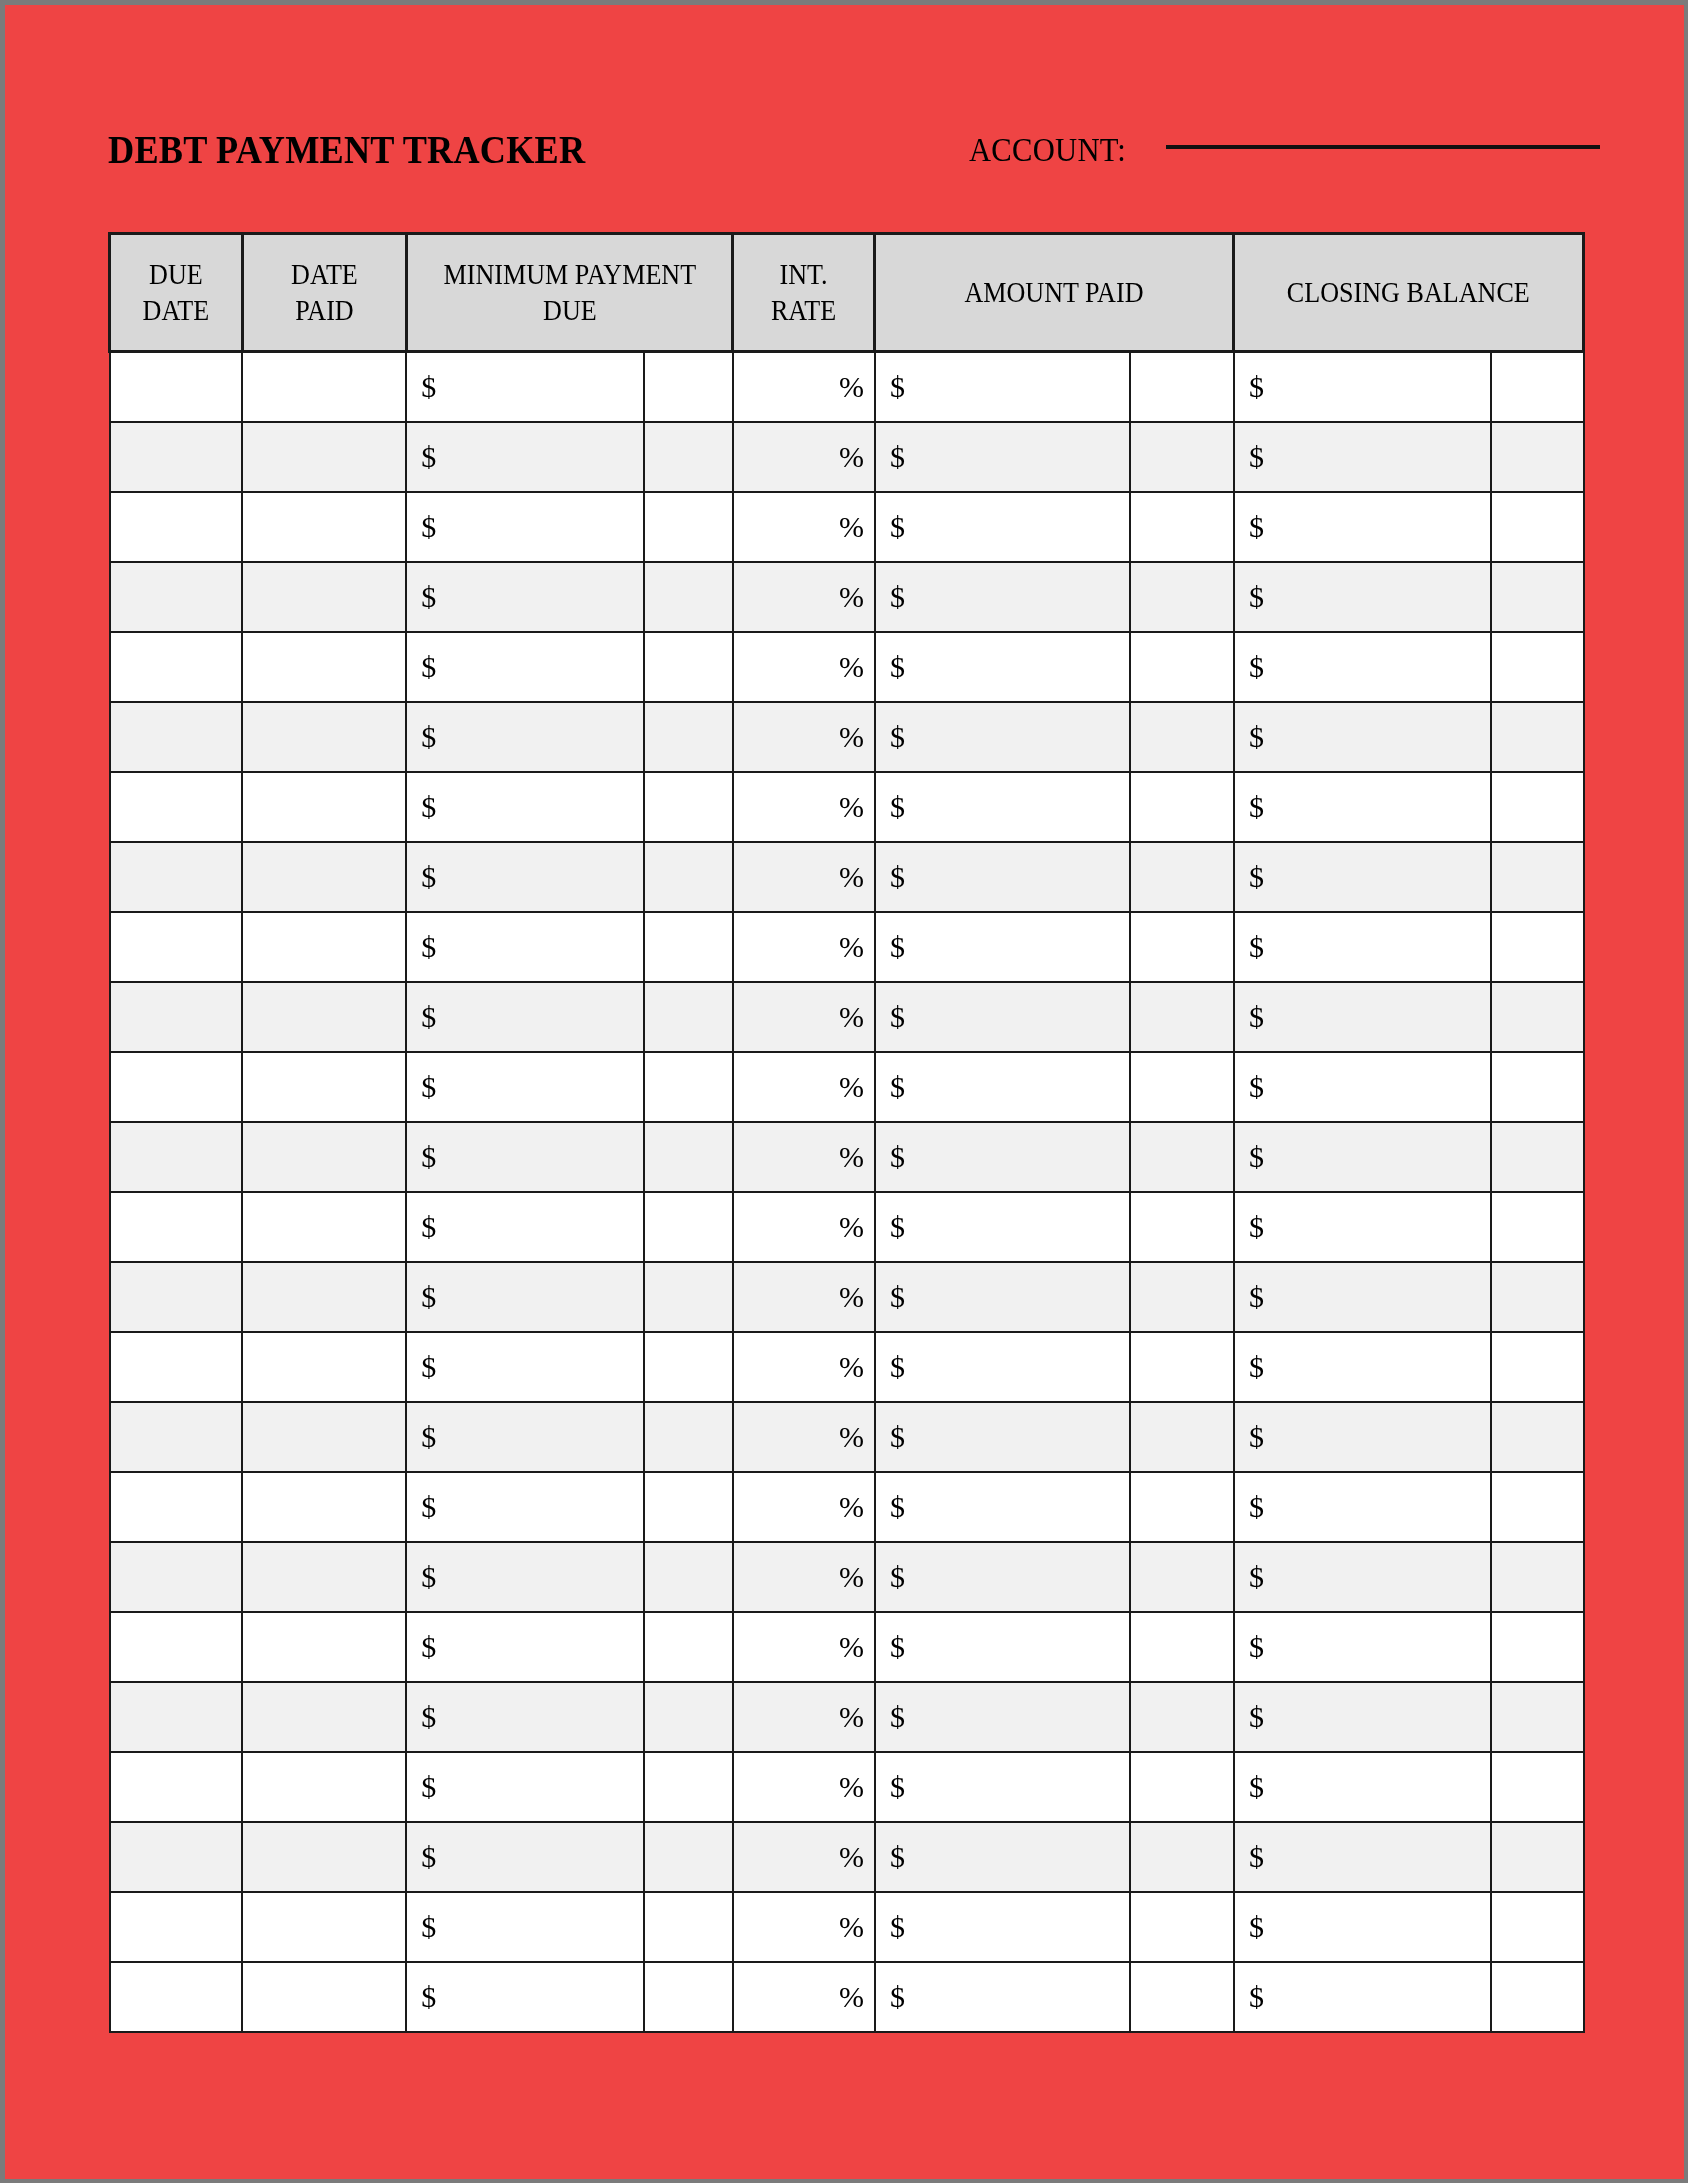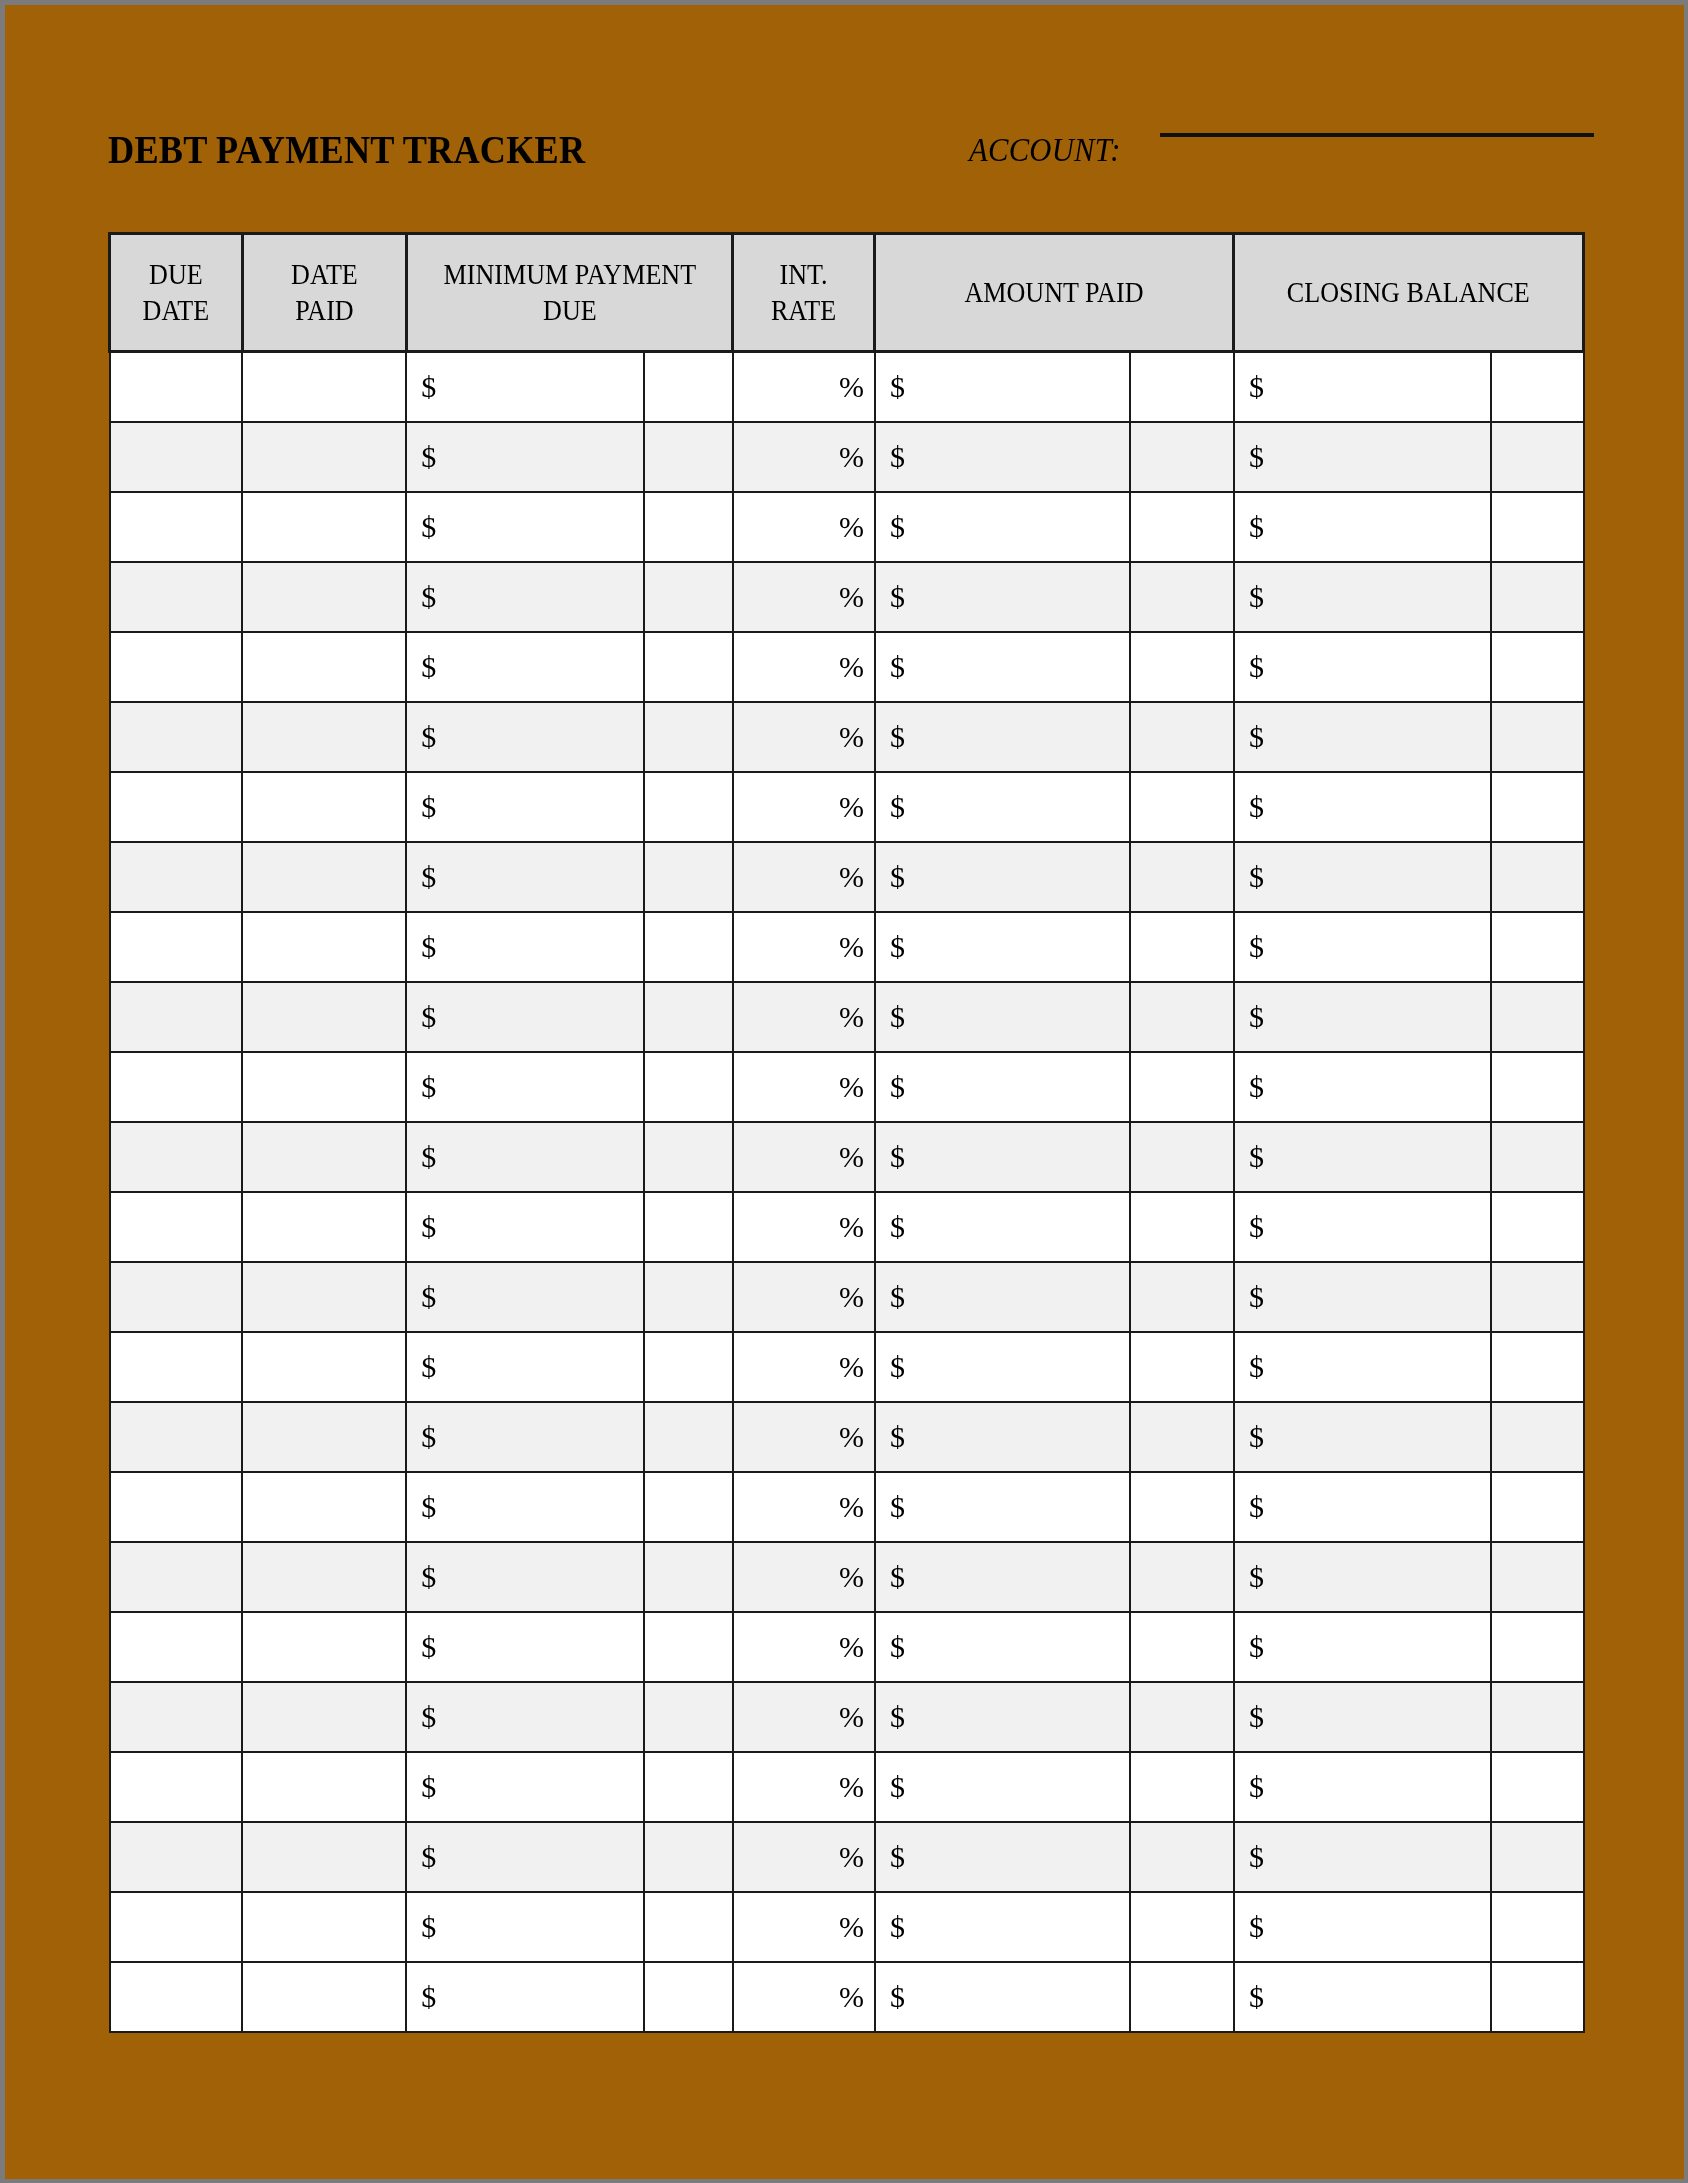--- a/index.html
+++ b/index.html
@@ -26,21 +26,21 @@
     border: 5px solid #7b7b7b;
     background: #ffffff;
   }
 
   .sheet {
     position: absolute;
     left: 0;
     top: 0;
     right: 0;
     bottom: 0;
-    background: #a16207;
+    background: #ef4444;
   }
 
   
   .doc-header {
     position: absolute;
     left: 103px;
     top: 103px;
     width: 1477px;
     height: 61px;
     display: flex;
@@ -55,23 +55,22 @@
     transform: scaleX(0.93);
     transform-origin: left bottom;
     white-space: nowrap;
   }
 
   .account-block {
     position: absolute;
     left: 861px;
     bottom: 2px;
     display: flex;
-    align-items: flex-start;
+    align-items: center;
     white-space: nowrap;
-    font-style: italic;
   }
 
   .account-label {
     font-size: 34px;
     line-height: 1;
     letter-spacing: 0.3px;
     transform: scaleX(0.9);
     transform-origin: left bottom;
   }
 

